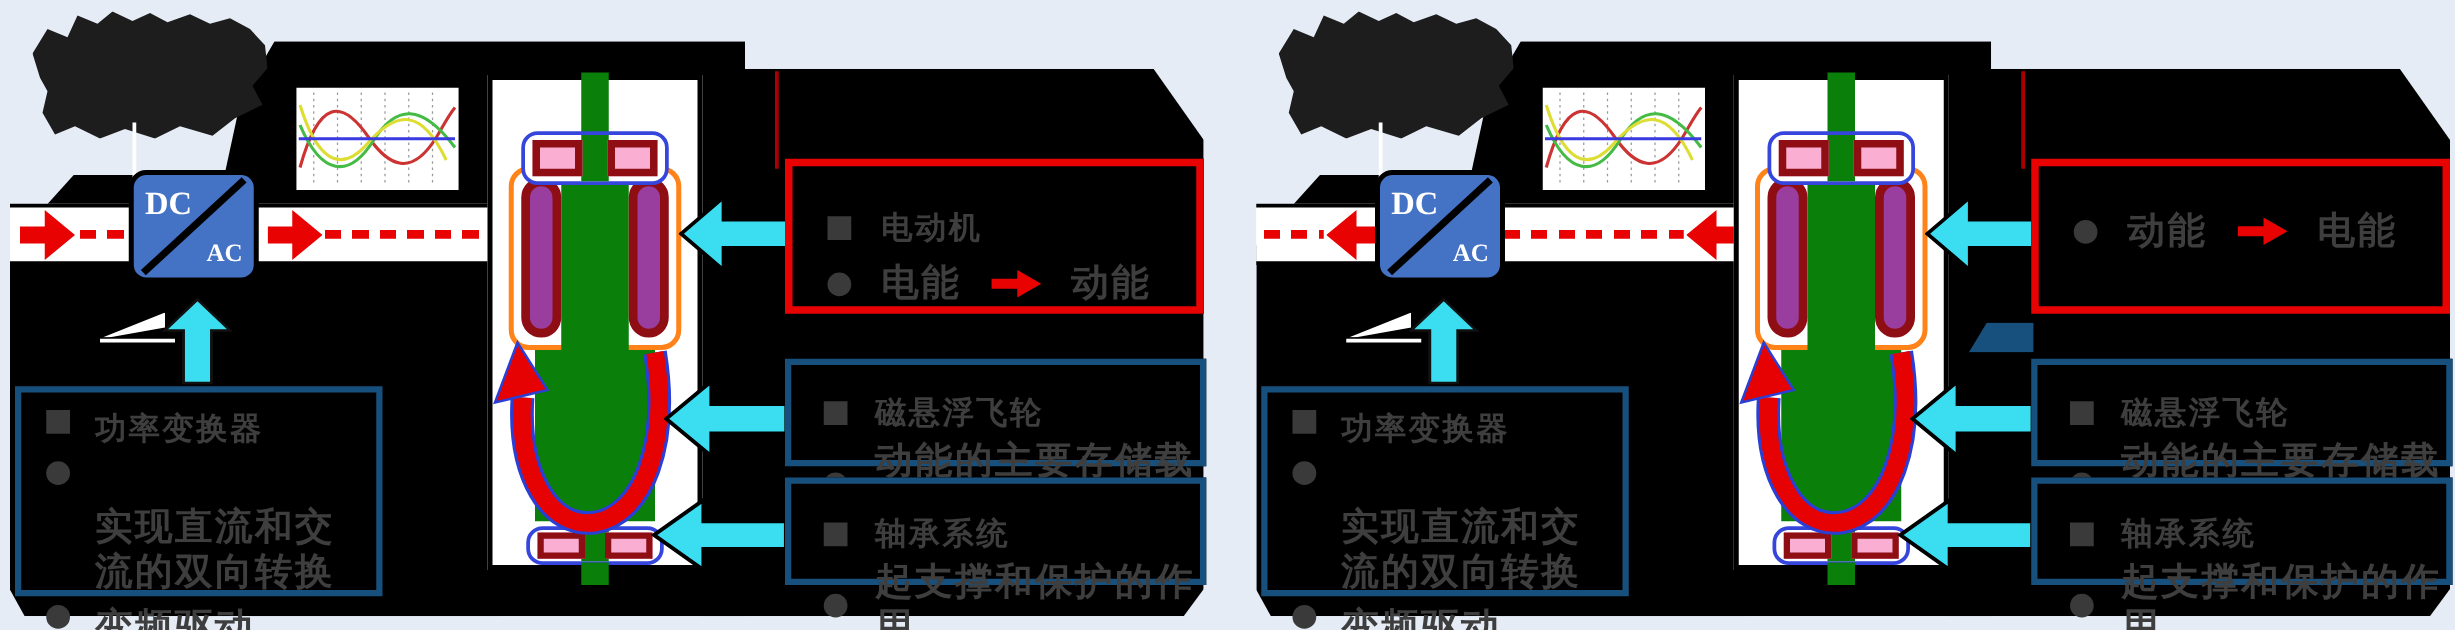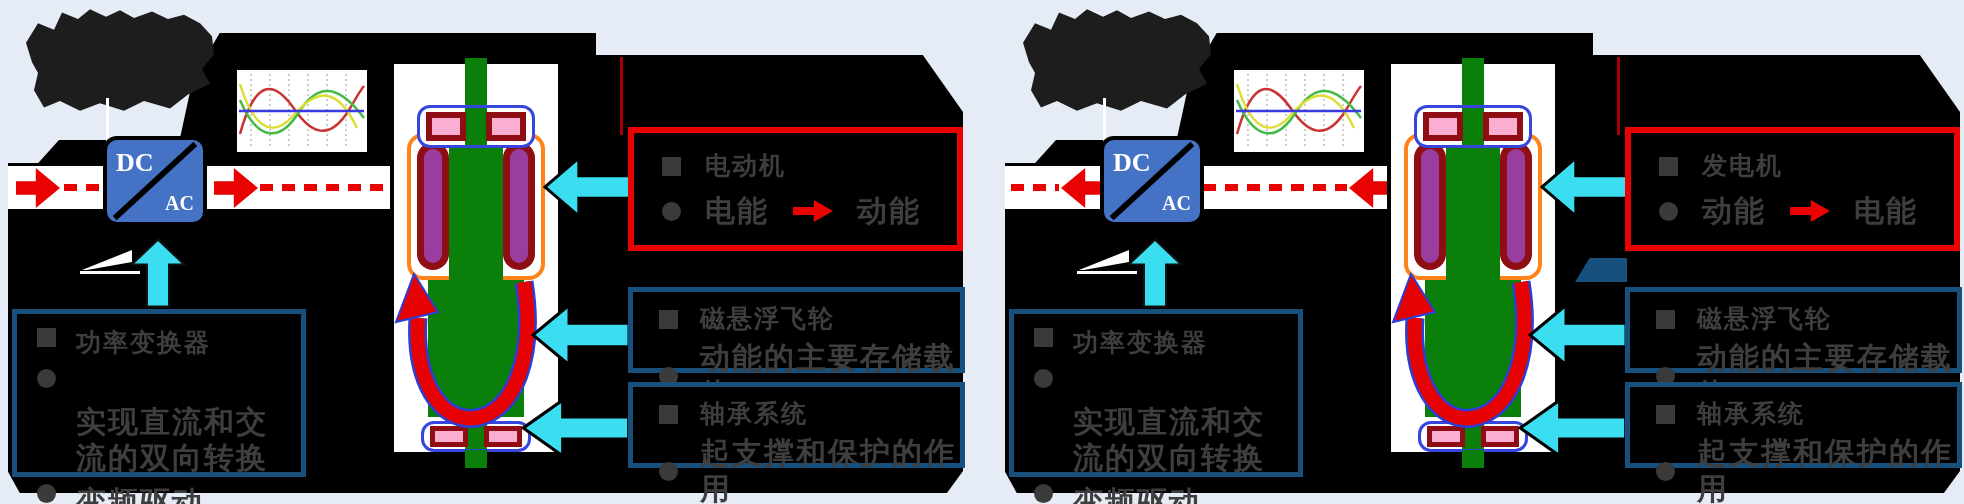--- a/index.html
+++ b/index.html
@@ -75,23 +75,23 @@
   .u-arrow{position:absolute;left:0;top:196px;width:164px;height:196px;}
 
   
   .cy{position:absolute;}
   .a1{left:535px;top:156px;width:94px;height:62px;}
   .a2{left:523px;top:303px;width:100px;height:64px;}
   .a3{left:513px;top:398px;width:110px;height:60px;}
 
   
   .box{position:absolute;background:#000;box-sizing:border-box;}
-  .energy{left:620px;top:127px;width:335px;height:124px;border:6px solid var(--red,#e80202);padding-top:12px;}
-  .fly{left:620px;top:287px;width:337px;height:86px;border:5px solid var(--dkblue,#17507d);padding-top:9px;}
-  .brg{left:620px;top:382px;width:337px;height:86px;border:5px solid var(--dkblue,#17507d);padding-top:9px;}
+  .energy{left:620px;top:127px;width:335px;height:124px;border:6px solid var(--red,#e80202);padding-top:28px;}
+  .fly{left:620px;top:287px;width:337px;height:86px;border:5px solid var(--dkblue,#17507d);padding-top:20px;}
+  .brg{left:620px;top:382px;width:337px;height:86px;border:5px solid var(--dkblue,#17507d);padding-top:22px;}
   .pwr{left:4px;top:309px;width:294px;height:168px;border:5px solid var(--dkblue,#17507d);padding-top:10px;}
   .tab{position:absolute;left:570px;top:258px;width:52px;height:24px;background:var(--dkblue,#17507d);
     clip-path:polygon(28% 0,100% 0,100% 100%,0 100%);}
 
   .row{display:flex;align-items:center;gap:24px;padding:6px 0 6px 28px;}
   .fly .row,.brg .row{padding:3px 0 3px 26px;gap:22px;}
   .pwr .row{padding:4px 0 4px 20px;gap:20px;align-items:flex-start;}
   .pwr .row.c{}
   .bullet{flex:0 0 auto;background:#3a3a3a;}
   .sq{width:19px;height:19px;}
@@ -317,24 +317,20 @@
       <polygon points="2,30 38,2 38,19 98,19 98,41 38,41 38,58" fill="#3bdef0" stroke="#000" stroke-width="3"></polygon>
       </svg>
     <svg class="cy a3" viewBox="0 0 100 60" preserveAspectRatio="none">
       <polygon points="2,30 38,2 38,19 98,19 98,41 38,41 38,58" fill="#3bdef0" stroke="#000" stroke-width="3"></polygon>
       </svg>
 
     <div class="tab"></div>
 
     <div class="box energy">
       <div class="row">
-          <span class="bullet sq"></span>
-        <span class="t big">发电机</span>
-        </div>
-      <div class="row">
           <span class="bullet ci"></span>
         <span class="t">动能</span>
         <span class="mini-arrow"></span>
         <span class="t">电能</span>
         </div>
     </div>
 
     <div class="box fly">
       <div class="row">
           <span class="bullet sq"></span>

